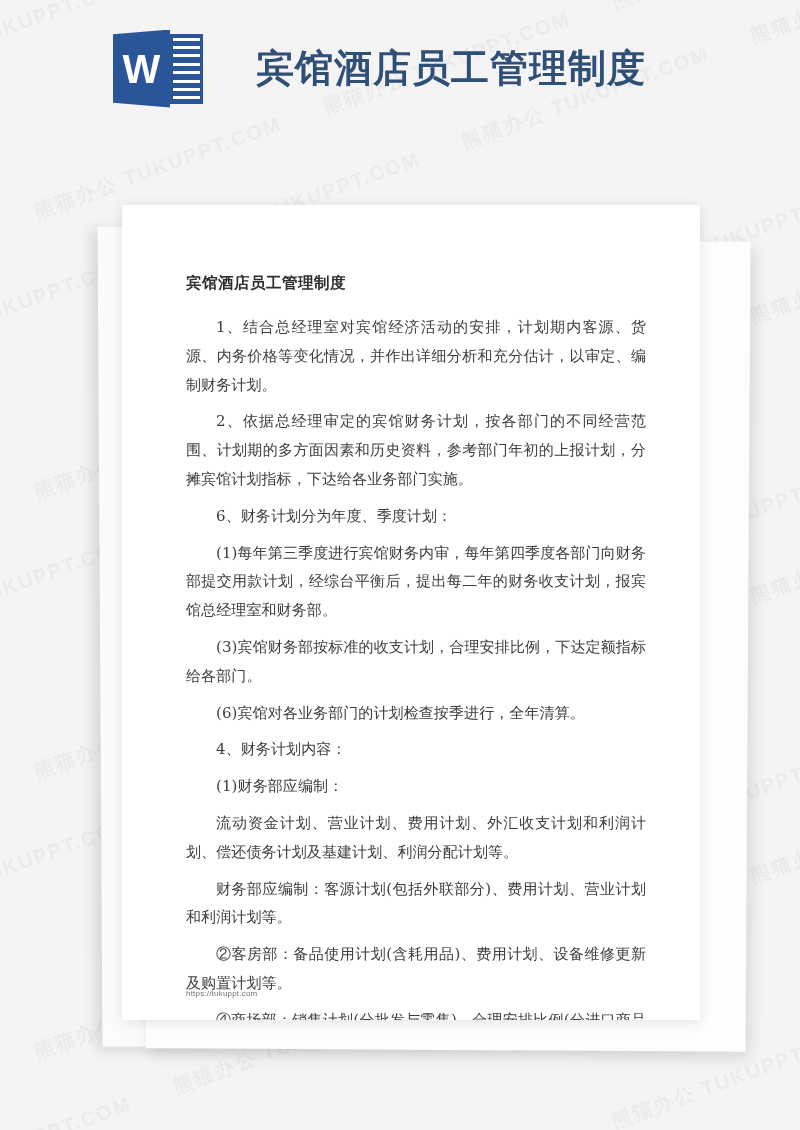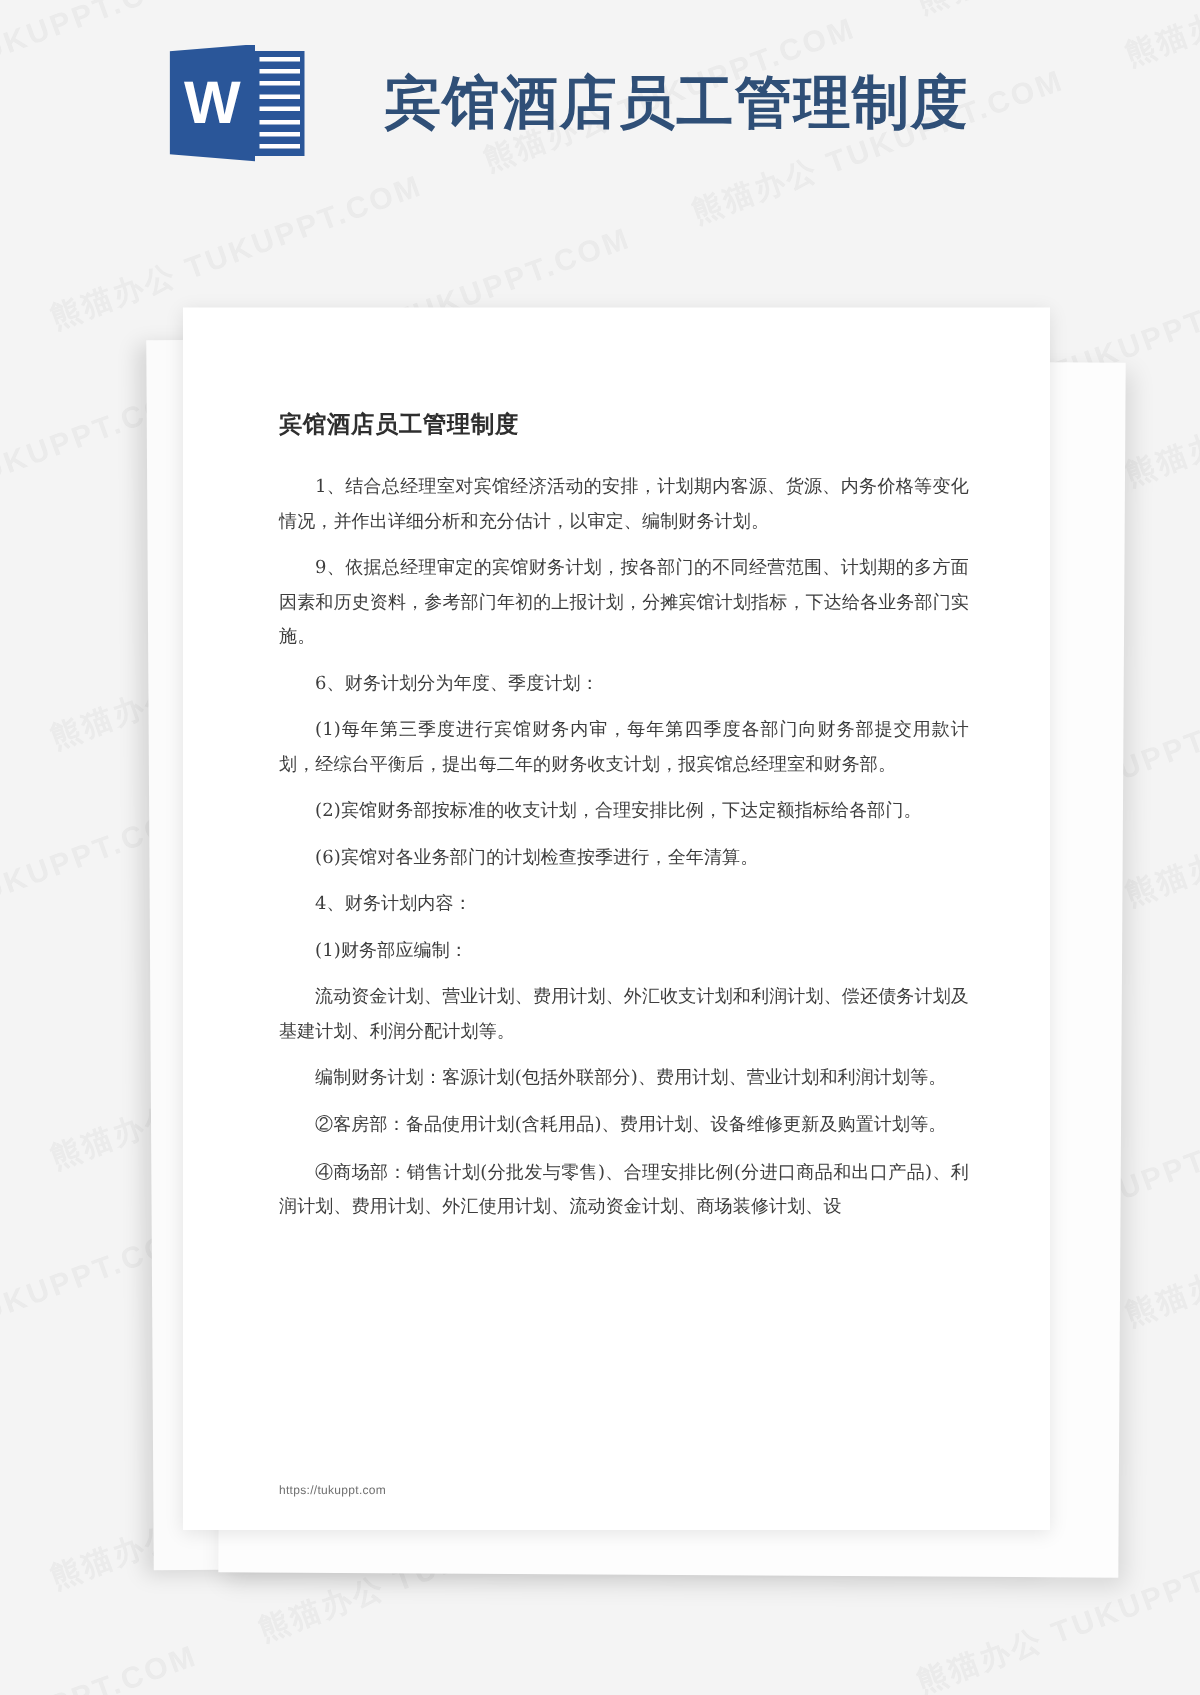--- a/index.html
+++ b/index.html
@@ -169,21 +169,21 @@
   #doc-heading {
     font-size: 15.5px;
     font-weight: bold;
     color: #2e2e2e;
     margin-bottom: 19px;
     letter-spacing: 0.5px;
     font-family: "DejaVu Serif", "Liberation Serif", serif;
   }
 
   .para {
-    font-size: 12px;
+    font-size: 15px;
     line-height: 1.92;
     color: #3d3d3d;
     margin-bottom: 8px;
     text-align: justify;
     letter-spacing: 0.1px;
   }
   .para.indent { text-indent: 2em; }
 
   #doc-footer-url {
     position: absolute;
@@ -201,29 +201,29 @@
 <body>
 
 <div id="page-stack">
   <div class="sheet" id="sheet-back-left"></div>
   <div class="sheet" id="sheet-back-bottom"></div>
 
   <div class="sheet" id="sheet-front">
     <div id="doc-body">
       <div id="doc-heading">宾馆酒店员工管理制度</div>
       <p class="para indent">1、结合总经理室对宾馆经济活动的安排，计划期内客源、货源、内务价格等变化情况，并作出详细分析和充分估计，以审定、编制财务计划。</p>
-      <p class="para indent">9、依据总经理审定的宾馆财务计划，按各部门的不同经营范围、计划期的多方面因素和历史资料，参考部门年初的上报计划，分摊宾馆计划指标，下达给各业务部门实施。</p>
+      <p class="para indent">2、依据总经理审定的宾馆财务计划，按各部门的不同经营范围、计划期的多方面因素和历史资料，参考部门年初的上报计划，分摊宾馆计划指标，下达给各业务部门实施。</p>
       <p class="para indent">6、财务计划分为年度、季度计划：</p>
       <p class="para indent">(1)每年第三季度进行宾馆财务内审，每年第四季度各部门向财务部提交用款计划，经综台平衡后，提出每二年的财务收支计划，报宾馆总经理室和财务部。</p>
-      <p class="para indent">(2)宾馆财务部按标准的收支计划，合理安排比例，下达定额指标给各部门。</p>
+      <p class="para indent">(3)宾馆财务部按标准的收支计划，合理安排比例，下达定额指标给各部门。</p>
       <p class="para indent">(6)宾馆对各业务部门的计划检查按季进行，全年清算。</p>
       <p class="para indent">4、财务计划内容：</p>
       <p class="para indent">(1)财务部应编制：</p>
       <p class="para indent">流动资金计划、营业计划、费用计划、外汇收支计划和利润计划、偿还债务计划及基建计划、利润分配计划等。</p>
-      <p class="para indent">编制财务计划：客源计划(包括外联部分)、费用计划、营业计划和利润计划等。</p>
+      <p class="para indent">财务部应编制：客源计划(包括外联部分)、费用计划、营业计划和利润计划等。</p>
       <p class="para indent">②客房部：备品使用计划(含耗用品)、费用计划、设备维修更新及购置计划等。</p>
       <p class="para indent">④商场部：销售计划(分批发与零售)、合理安排比例(分进口商品和出口产品)、利润计划、费用计划、外汇使用计划、流动资金计划、商场装修计划、设</p>
     </div>
     <div id="doc-footer-url">https://tukuppt.com</div>
   </div>
 </div>
 
 <div id="header">
   <div id="word-icon">
     <div class="wi-left"></div>

